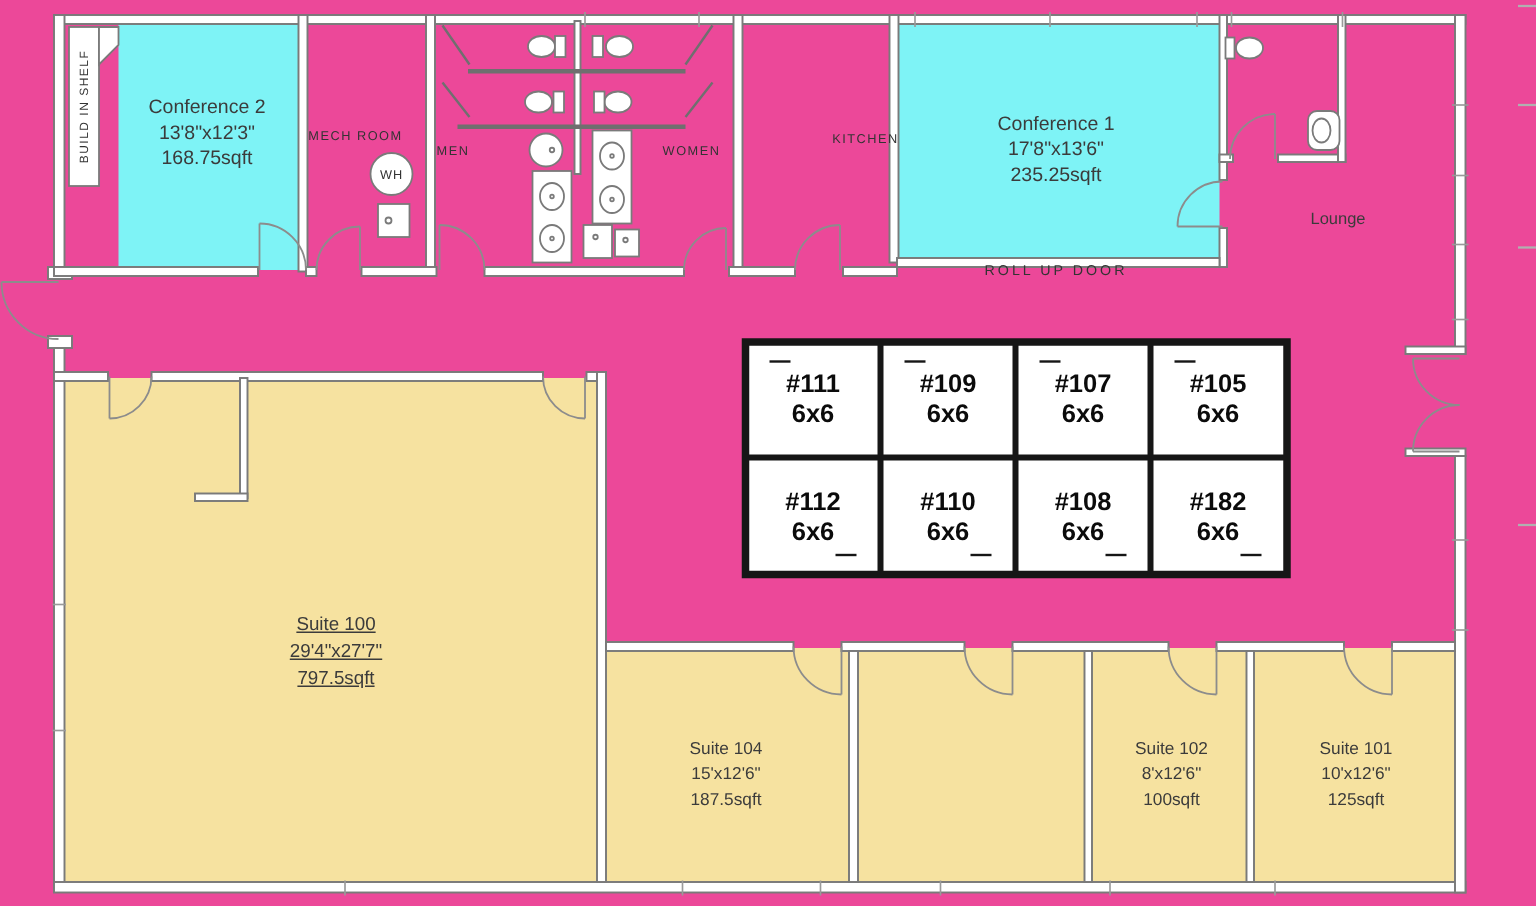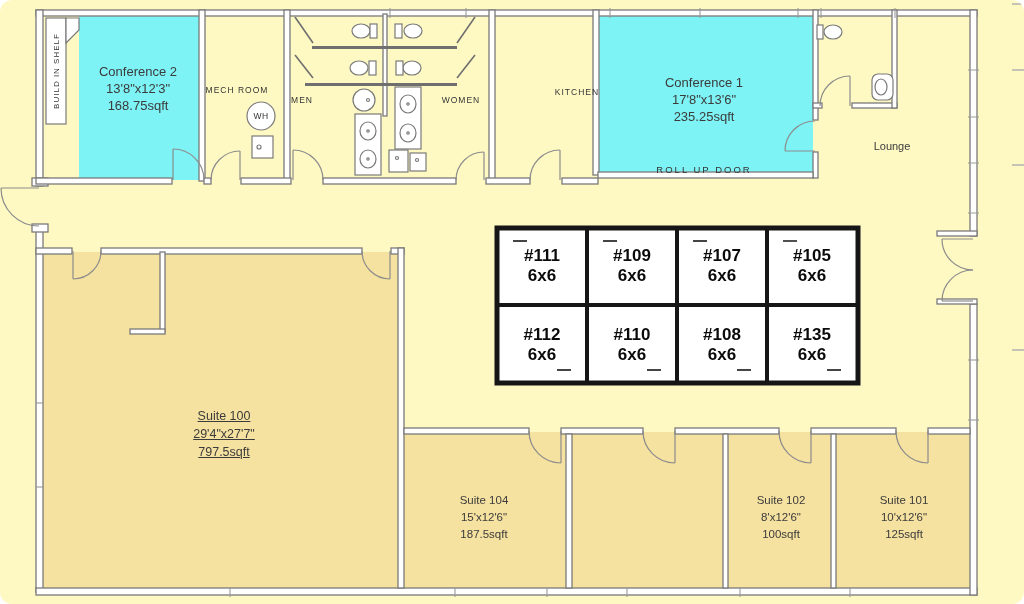--- a/index.html
+++ b/index.html
@@ -1,17 +1,17 @@
 <!DOCTYPE html>
 <html style="--conference-fill: #7EF3F6; --suite-fill: #F6E2A0; --wall: #7a7a7a; --office-border: #161616; --text: #3b3b3b;"><head>
 <meta charset="utf-8">
 <style>
   html,body{margin:0;padding:0;background:#fff;}
-  #plan{position:relative;width:1024px;height:604px;background:#fef9c3;overflow:hidden;
-        font-family:"Liberation Sans","DejaVu Sans",sans-serif;border-radius:12px;}
+  #plan{position:relative;width:1024px;height:604px;background:#ec4899;overflow:hidden;
+        font-family:"Liberation Sans","DejaVu Sans",sans-serif;}
   #plan svg{position:absolute;left:0;top:0;}
   .conf{fill:var(--conference-fill,#7EF3F6);}
   .ste{fill:var(--suite-fill,#F6E2A0);}
   .wall{fill:#ffffff;stroke:var(--wall,#7a7a7a);stroke-width:1.3;}
   .door{fill:none;stroke:#8c8c8c;stroke-width:1.2;}
   .leaf{stroke:#8c8c8c;stroke-width:1.2;}
   .fix{fill:#ffffff;stroke:#7a7a7a;stroke-width:1.2;}
   .part{fill:#6f6f6f;stroke:none;}
   .diag{stroke:#6f6f6f;stroke-width:1.6;}
   .gridbox{fill:#ffffff;stroke:var(--office-border,#161616);stroke-width:5;}
@@ -21,21 +21,21 @@
   .mark{stroke:#b0b0b0;stroke-width:1.5;}
   .lbl{position:absolute;transform:translate(-50%,-50%);text-align:center;
        color:var(--text,#3b3b3b);white-space:nowrap;}
   .lbl span{display:block;}
   .room-lbl{font-size:13px;line-height:17px;}
   .big-lbl{font-size:12.5px;line-height:18px;text-decoration:underline;}
   .small-lbl{font-size:11.5px;line-height:17px;}
   .tag{font-size:8.5px;letter-spacing:1px;color:#333;}
   .office-lbl{font-size:17px;line-height:20px;font-weight:600;color:#0b0b0b;}
   .lounge-lbl{font-size:11px;color:#3b3b3b;text-align:center;}
-  .rollup-lbl{font-size:9.5px;letter-spacing:2px;color:#333;}
+  .rollup-lbl{font-size:9.5px;letter-spacing:2px;color:#333;margin-top:12px;}
   .vlbl{transform:translate(-50%,-50%) rotate(-90deg);font-size:8px;letter-spacing:1px;color:#333;white-space:nowrap;}
   .wh-lbl{font-size:8.5px;letter-spacing:0.5px;color:#333;}
 </style>
 </head>
 <body>
 
 <div id="plan">
 
 <svg width="1024" height="604" viewBox="0 0 1024 604">
 
@@ -308,17 +308,17 @@
 </div>
 <div class="lbl office-lbl" style="left:632px;top:345px">
   <span>#110</span>
   <span>6x6</span>
 </div>
 <div class="lbl office-lbl" style="left:722px;top:345px">
   <span>#108</span>
   <span>6x6</span>
 </div>
 <div class="lbl office-lbl" style="left:812px;top:345px">
-  <span>#135</span>
+  <span>#182</span>
   <span>6x6</span>
 </div>
 
 </div>
 
 </body></html>

